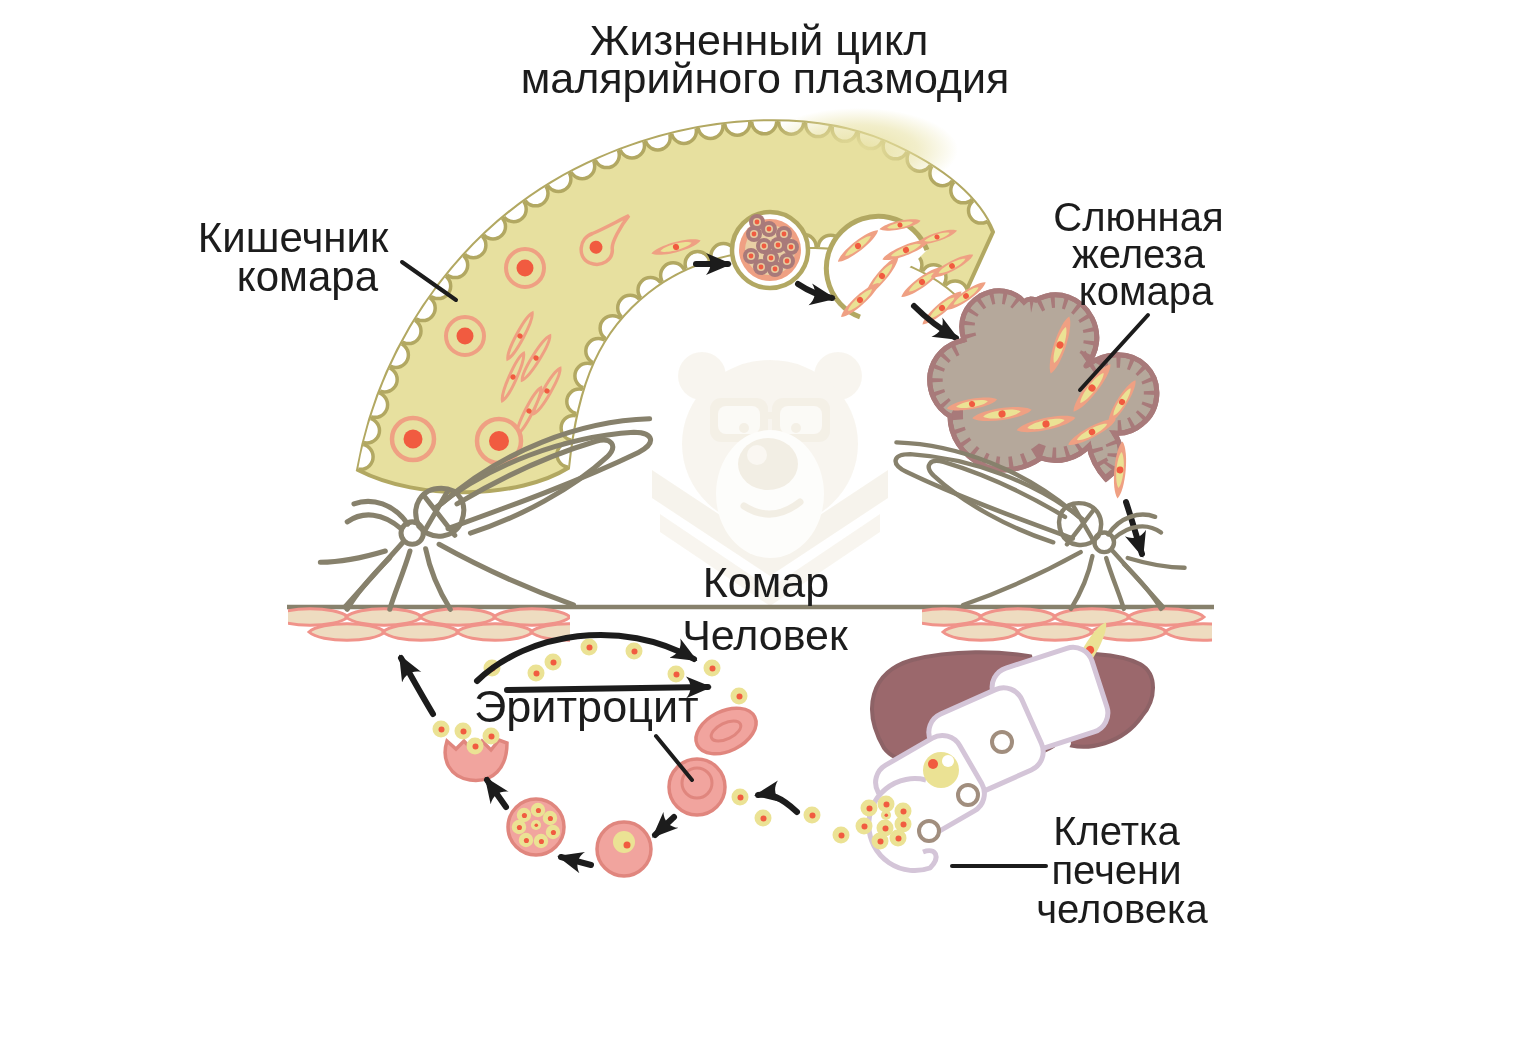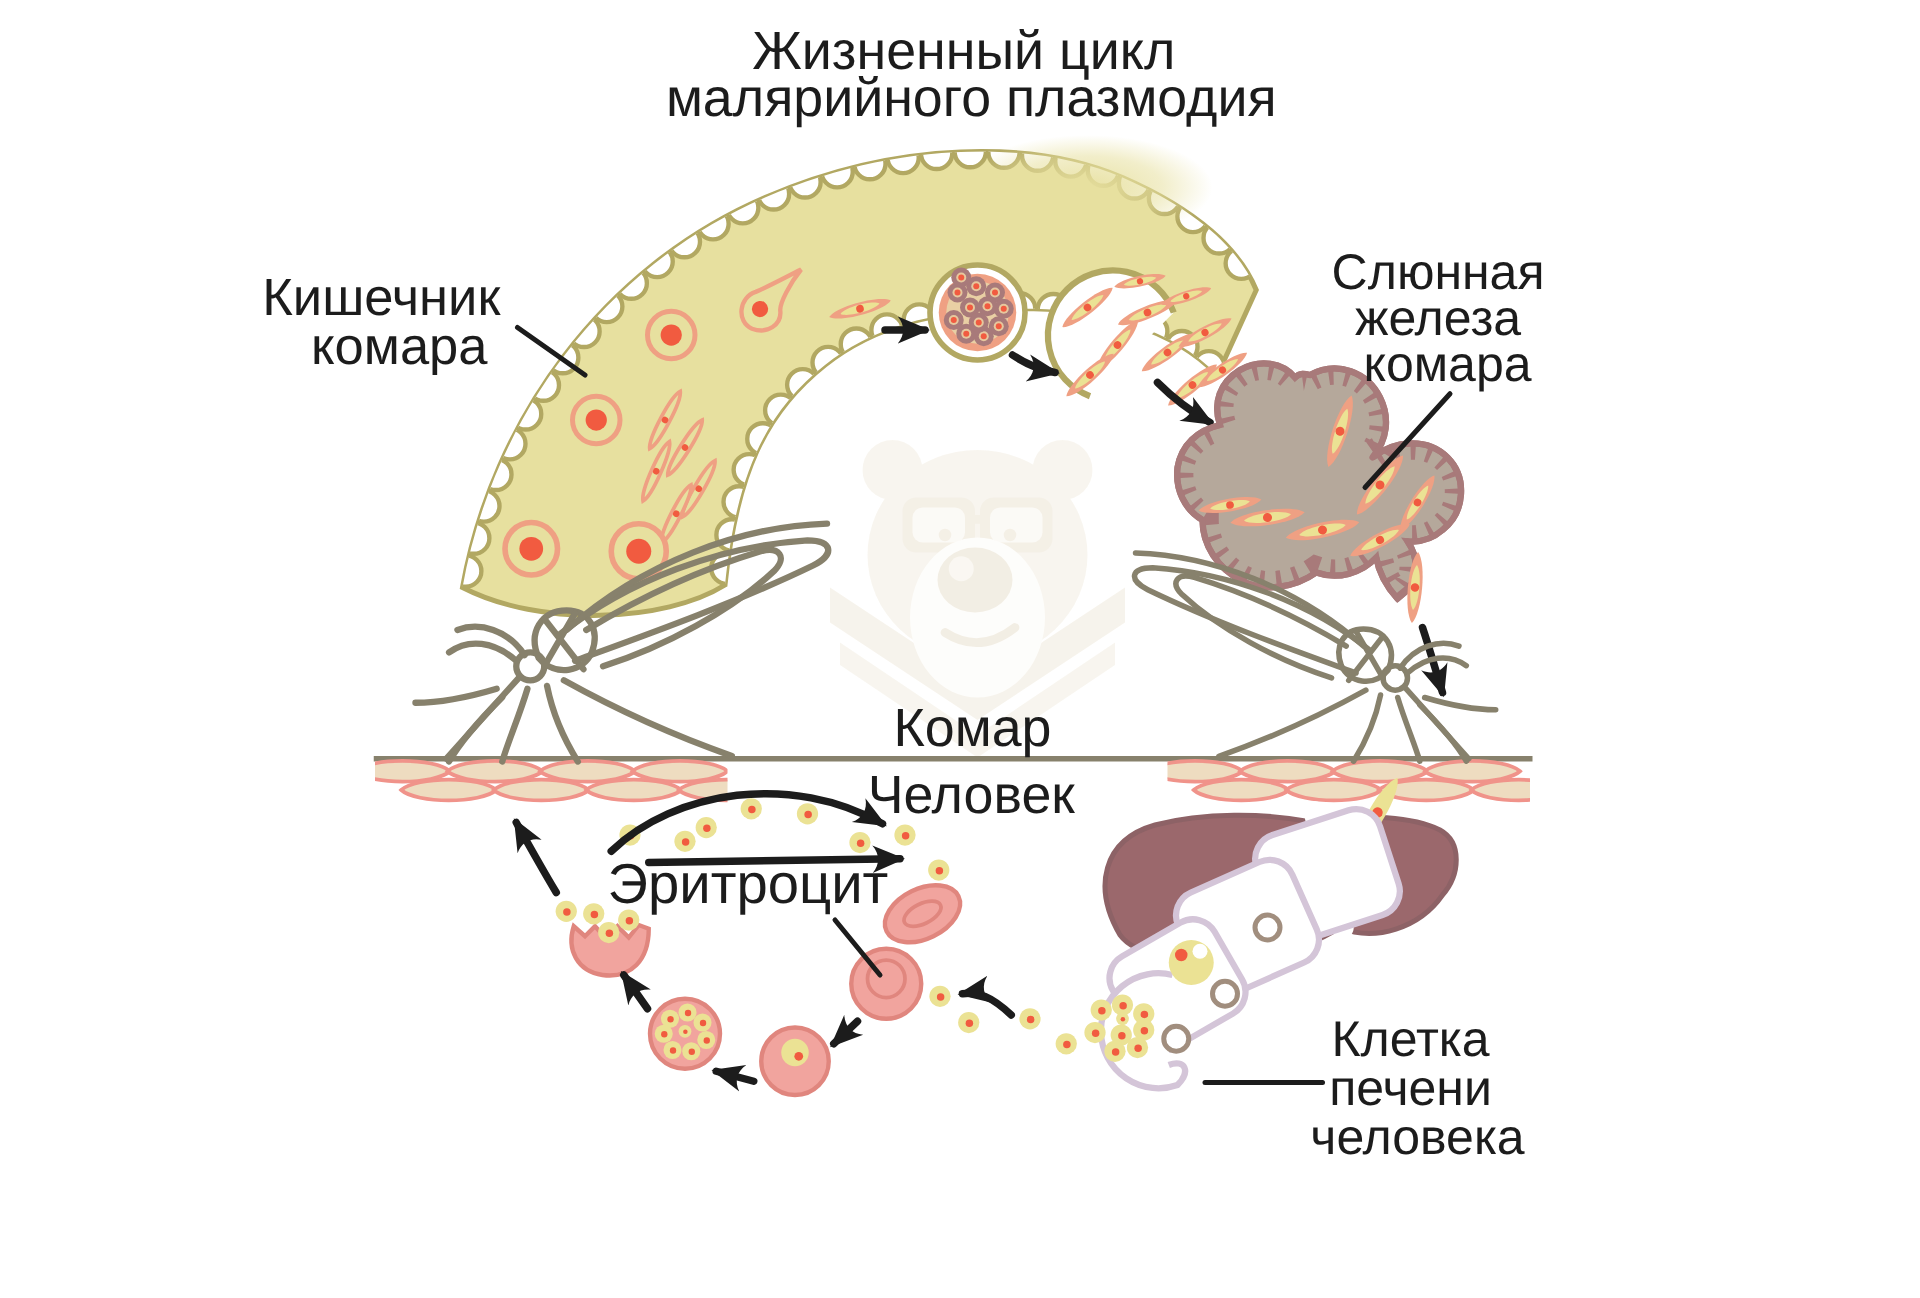--- a/index.html
+++ b/index.html
@@ -1,16 +1,16 @@
 <!DOCTYPE html>
 <html style="--background: #ffffff; --ink: #1c1c1c; --gut-fill: #e7e09f; --gut-outline: #b2a862; --salmon: #efa083; --red-dot: #f15b40; --parasite-yellow: #ebe294; --mauve: #a87a7a; --gland-fill: #b5a89b; --erythrocyte-fill: #f1a49e; --erythrocyte-outline: #e0867e; --lavender: #d4c5d8; --liver: #9b686c; --liver-ring: #a18e7e; --skin-fill: #eedcc0; --skin-outline: #f0938a; --sketch-gray: #87816c; --watermark: #f3eee3;"><head>
 <meta charset="utf-8">
 <style>
   html,body{margin:0;padding:0;background:#fff;}
-  .stage{position:relative;width:1472px;height:1038px;background:var(--background,#fff);overflow:hidden;font-family:"Liberation Sans",sans-serif;margin-left:12px;}
+  .stage{position:relative;width:1472px;height:1038px;background:var(--background,#fff);overflow:hidden;font-family:"Liberation Sans",sans-serif;}
   svg{position:absolute;left:0;top:0;}
   .lbl{font-family:"Liberation Sans",sans-serif;fill:var(--ink);}
   .f-red{fill:var(--red-dot);}
   .f-yellow{fill:var(--parasite-yellow);}
   .f-salmon{fill:var(--salmon);}
   .scallop{fill:#fff;stroke:var(--gut-outline);stroke-width:3.5;}
   .band{fill:var(--gut-fill);stroke:var(--gut-outline);stroke-width:4;}
   .ringCell{fill:var(--gut-fill);stroke:var(--salmon);stroke-width:4;}
   .bandSpindle{fill:var(--gut-fill);stroke:var(--salmon);stroke-width:3;}
   .arrow{fill:none;stroke:var(--ink);stroke-width:6;stroke-linecap:round;}

